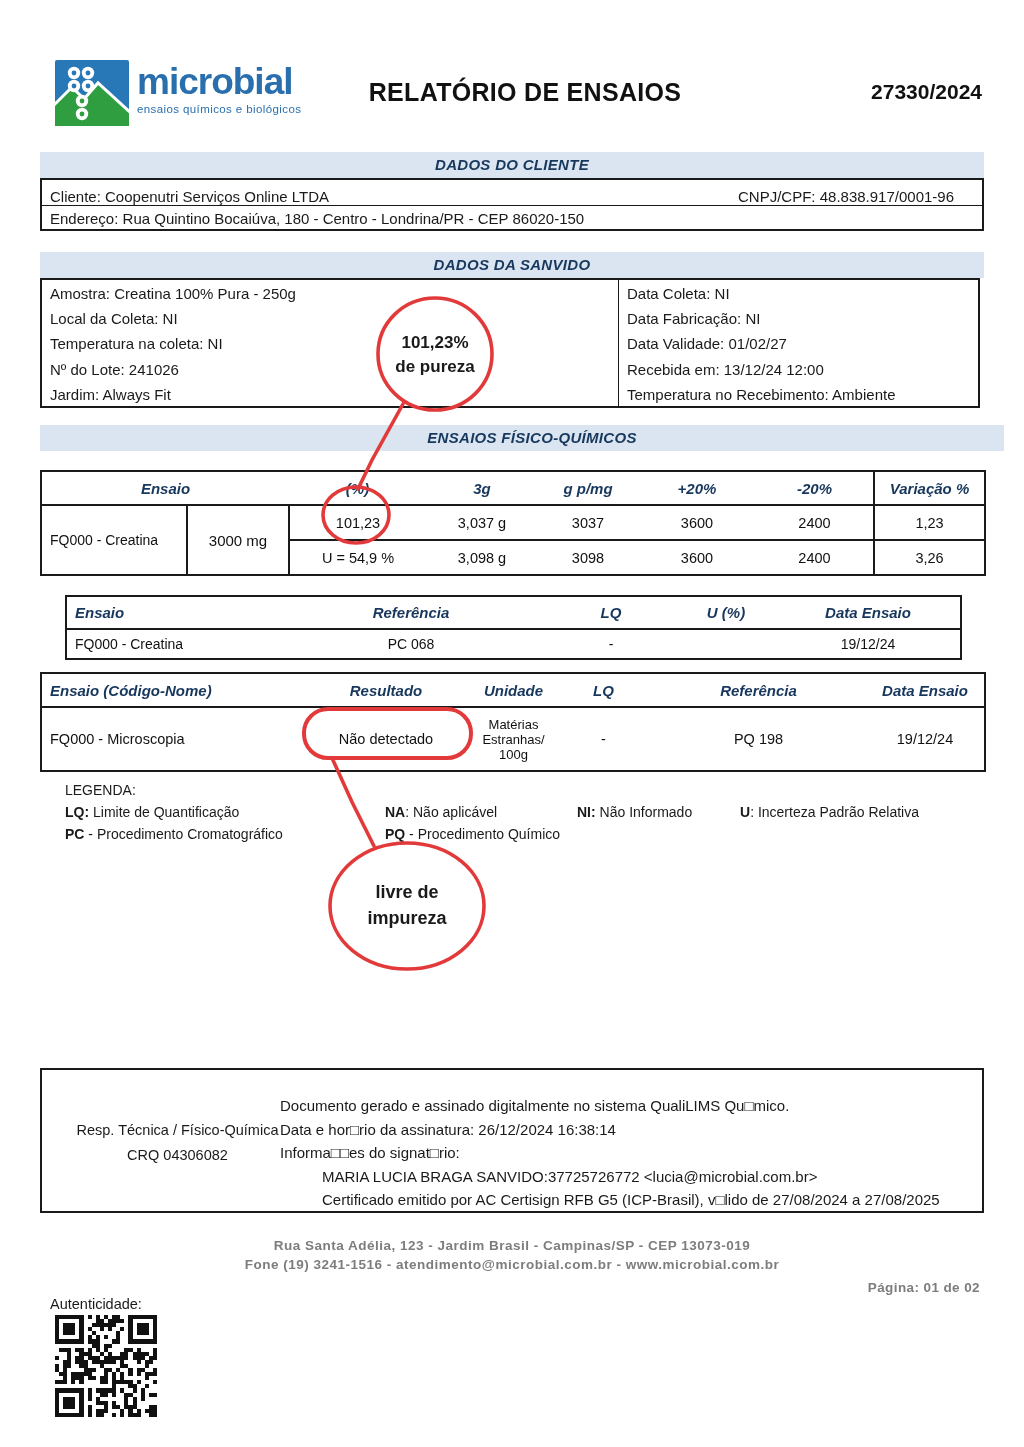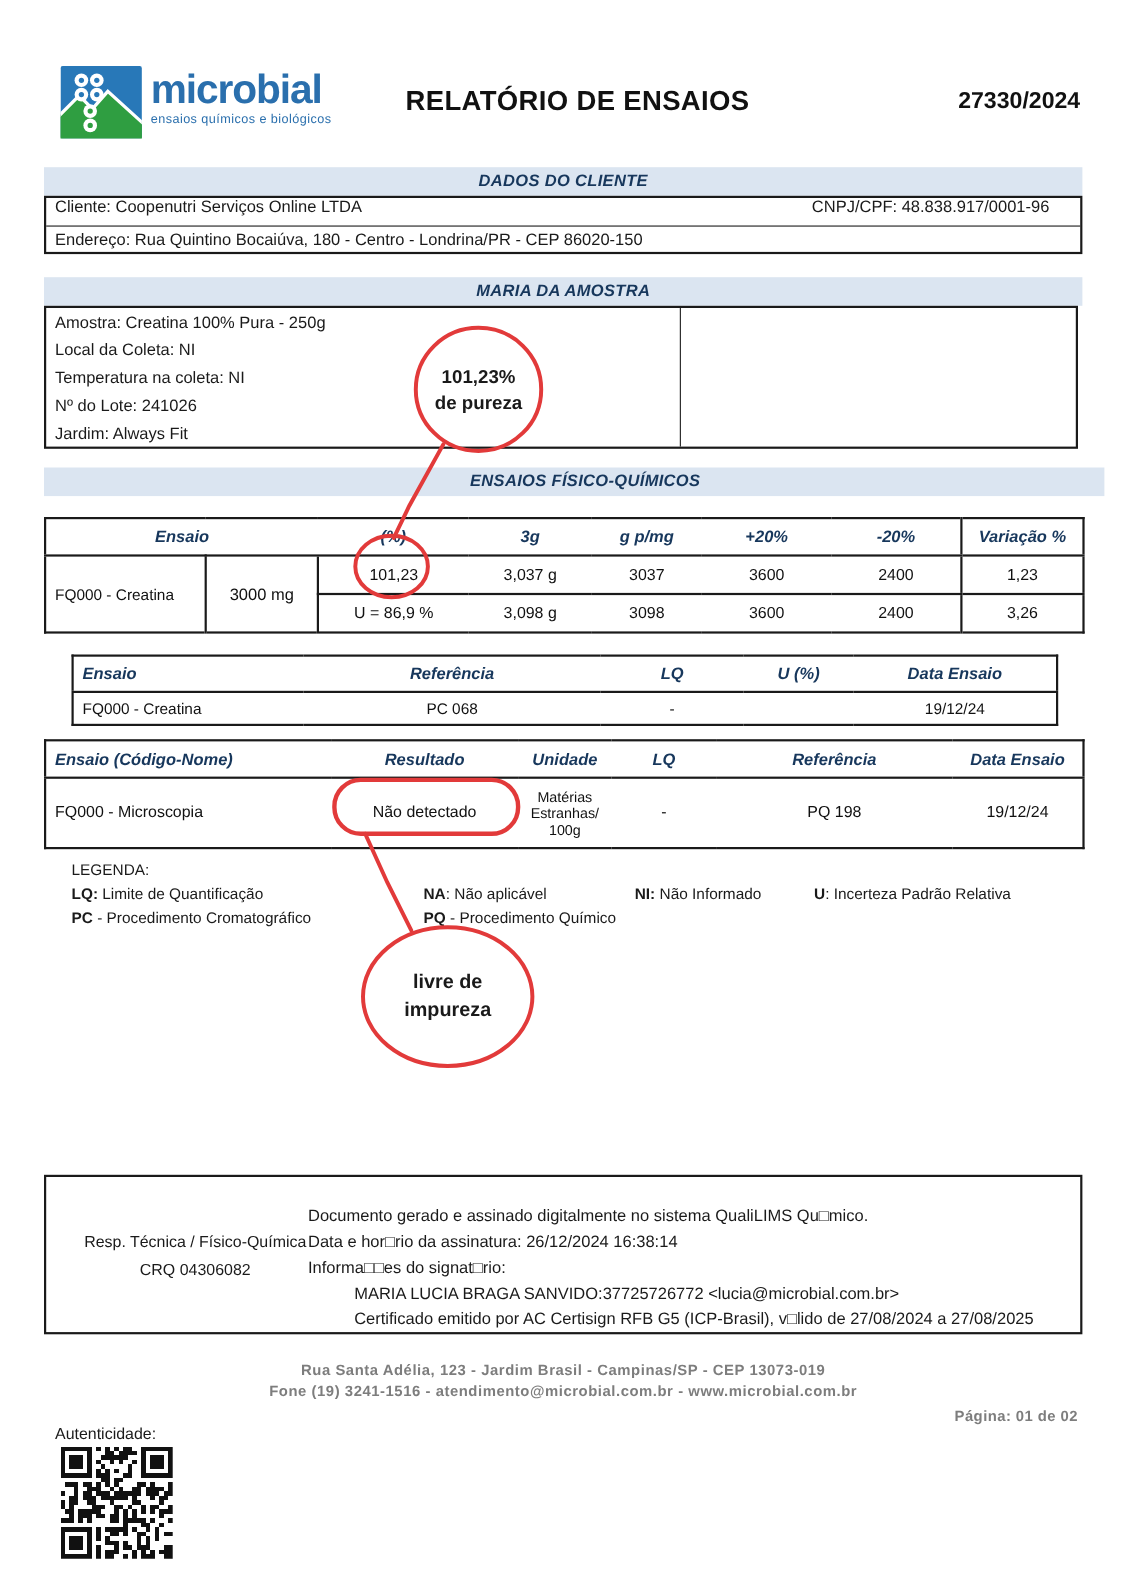--- a/index.html
+++ b/index.html
@@ -19,21 +19,21 @@
   
   .band{position:absolute;left:40px;width:944px;height:26px;background:#dbe5f1;
         color:#17375c;font-style:italic;font-weight:bold;font-size:15px;
         text-align:center;line-height:26px;letter-spacing:0.3px;}
   .band-client{top:152px;} .band-sample{top:252px;} .band-fq{top:425px;padding-left:20px;}
 
   
   .client-box{position:absolute;left:40px;top:178px;width:944px;height:53px;border:2px solid #1a1a1a;
         box-sizing:border-box;font-size:15px;}
   .client-row1{height:25px;border-bottom:1px solid #1a1a1a;display:flex;justify-content:space-between;
-        align-items:flex-start;padding:0 28px 0 8px;}
+        align-items:flex-end;padding:0 28px 0 8px;}
   .client-row2{height:24px;display:flex;align-items:center;padding-left:8px;}
 
   
   .sample-box{position:absolute;left:40px;top:278px;width:940px;height:130px;border:2px solid #1a1a1a;
         box-sizing:border-box;font-size:15px;}
   .sample-col-left{position:absolute;left:0;top:0;width:577px;height:100%;border-right:1px solid #1a1a1a;
         box-sizing:border-box;padding:1px 0 0 8px;}
   .sample-col-right{position:absolute;left:577px;top:0;right:0;height:100%;padding:1px 0 0 8px;}
   .sample-row{height:25.2px;line-height:25.2px;white-space:nowrap;}
 
@@ -123,28 +123,35 @@
   <div class="client-box">
     <div class="client-row1">
       <span>Cliente: Coopenutri Serviços Online LTDA</span>
       <span>CNPJ/CPF: 48.838.917/0001-96</span>
     </div>
     <div class="client-row2">
       <span>Endereço: Rua Quintino Bocaiúva, 180 - Centro - Londrina/PR - CEP 86020-150</span>
     </div>
   </div>
 
-  <div class="band band-sample">MARIA DA AMOSTRA</div>
+  <div class="band band-sample">DADOS DA SANVIDO</div>
   <div class="sample-box">
     <div class="sample-col-left">
       <div class="sample-row">Amostra: Creatina 100% Pura - 250g</div>
       <div class="sample-row">Local da Coleta: NI</div>
       <div class="sample-row">Temperatura na coleta: NI</div>
       <div class="sample-row">Nº do Lote: 241026</div>
       <div class="sample-row">Jardim: Always Fit</div>
+    </div>
+    <div class="sample-col-right">
+      <div class="sample-row">Data Coleta: NI</div>
+      <div class="sample-row">Data Fabricação: NI</div>
+      <div class="sample-row">Data Validade: 01/02/27</div>
+      <div class="sample-row">Recebida em: 13/12/24 12:00</div>
+      <div class="sample-row">Temperatura no Recebimento: Ambiente</div>
     </div>
   </div>
 
   <div class="band band-fq">ENSAIOS FÍSICO-QUÍMICOS</div>
 
   <table class="t1">
     <colgroup>
       <col style="width:146px">
         <col style="width:102px">
         <col style="width:137px">
@@ -168,21 +175,21 @@
       <td class="cell-name" rowspan="2">FQ000 - Creatina</td>
       <td class="cell-dose" rowspan="2">3000 mg</td>
       <td class="divider">101,23</td>
       <td class="divider">3,037 g</td>
       <td class="divider">3037</td>
       <td class="divider">3600</td>
       <td class="divider">2400</td>
       <td class="divider lastcol">1,23</td>
     </tr>
     <tr>
-      <td>U = 86,9 %</td>
+      <td>U = 54,9 %</td>
       <td>3,098 g</td>
       <td>3098</td>
       <td>3600</td>
       <td>2400</td>
       <td class="lastcol">3,26</td>
     </tr>
   </tbody>
     </table>
 
   <table class="t2">

